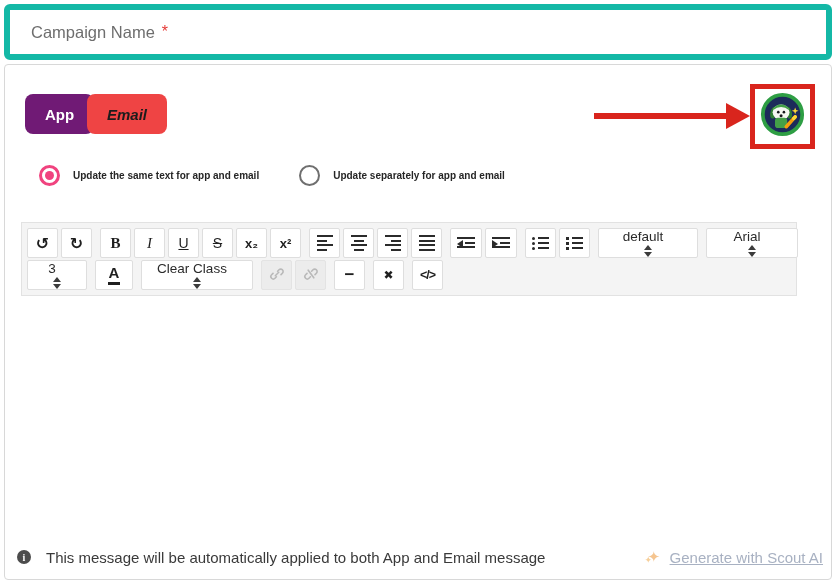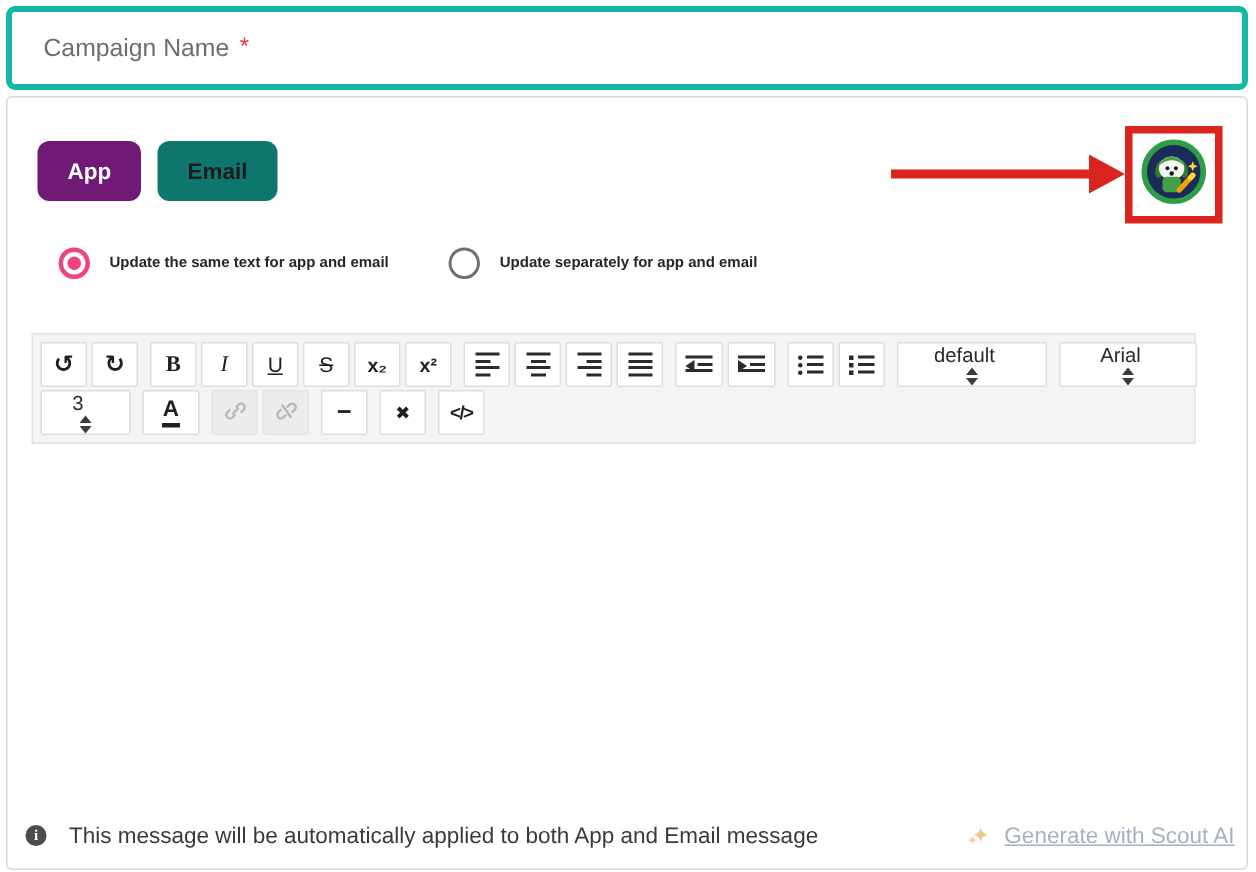--- a/index.html
+++ b/index.html
@@ -5,40 +5,40 @@
   * { box-sizing: border-box; }
   html,body { margin:0; padding:0; }
   body {
     width:837px; height:581px; position:relative; background:#fff;
     font-family:"Liberation Sans","DejaVu Sans",sans-serif; overflow:hidden;
   }
 
   
   .campaign-box {
     position:absolute; left:4px; top:4px; width:828px; height:56px;
-    border:4px solid #14b8a6; border-radius:6px;
+    border:6px solid #14b8a6; border-radius:6px;
     display:flex; align-items:center; padding-left:21px; background:#fff;
   }
   .campaign-label { color:#6e6e6e; font-size:16.5px; }
   .req-star { color:#e53935; margin-left:7px; font-size:16px; }
 
   
   .panel {
     position:absolute; left:4px; top:64px; width:828px; height:516px;
     border:1px solid #d8d8d8; border-radius:4px; background:#fff;
   }
 
   
   .tab-btn {
     position:absolute; height:40px; border:none; border-radius:8px;
     font-weight:bold; font-size:15px; padding:0 20px; cursor:pointer;
     font-family:inherit;
   }
   .tab-app { left:20px; top:29px; background:#701a75; color:#fff; }
-  .tab-email { left:100px; top:29px; background:#0f766e; color:#1c1c1c; }
+  .tab-email { left:82px; top:29px; background:#ef4444; color:#1c1c1c;font-style:italic; }
 
   
   .arrow-shaft { position:absolute; left:589px; top:48px; width:132px; height:6px; background:#d9251d; }
   .arrow-head {
     position:absolute; left:721px; top:38px; width:0; height:0;
     border-top:13px solid transparent; border-bottom:13px solid transparent;
     border-left:24px solid #d9251d;
   }
   .red-box {
     position:absolute; left:745px; top:19px; width:65px; height:65px;
@@ -330,20 +330,29 @@
                 <span class="tri-dn"></span>
               </span>
           </button>
         </div>
         <div class="grp">
           <button class="tb-btn" style="min-width:38px">
             <span class="glyph-color">A</span>
           </button>
         </div>
         <div class="grp">
+          <button class="tb-btn dd" style="width:112px">
+            <span class="dd-label">Clear Class</span>
+            <span class="updown">
+                <span class="tri-up"></span>
+                <span class="tri-dn"></span>
+              </span>
+          </button>
+        </div>
+        <div class="grp">
           <button class="tb-btn disabled">
             <span>
               <svg width="16" height="16" viewBox="0 0 16 16" fill="none" stroke="#b9b9b9" stroke-width="1.6" stroke-linecap="round">
                 <path d="M6.3 9.7 L9.7 6.3"></path>
                 <path d="M8.6 5.2l1.4-1.4a2.4 2.4 0 0 1 3.4 3.4L12 8.6"></path>
                 <path d="M7.4 10.8l-1.4 1.4a2.4 2.4 0 0 1-3.4-3.4L4 7.4"></path>
               </svg>
             </span>
           </button>
           <button class="tb-btn disabled">

